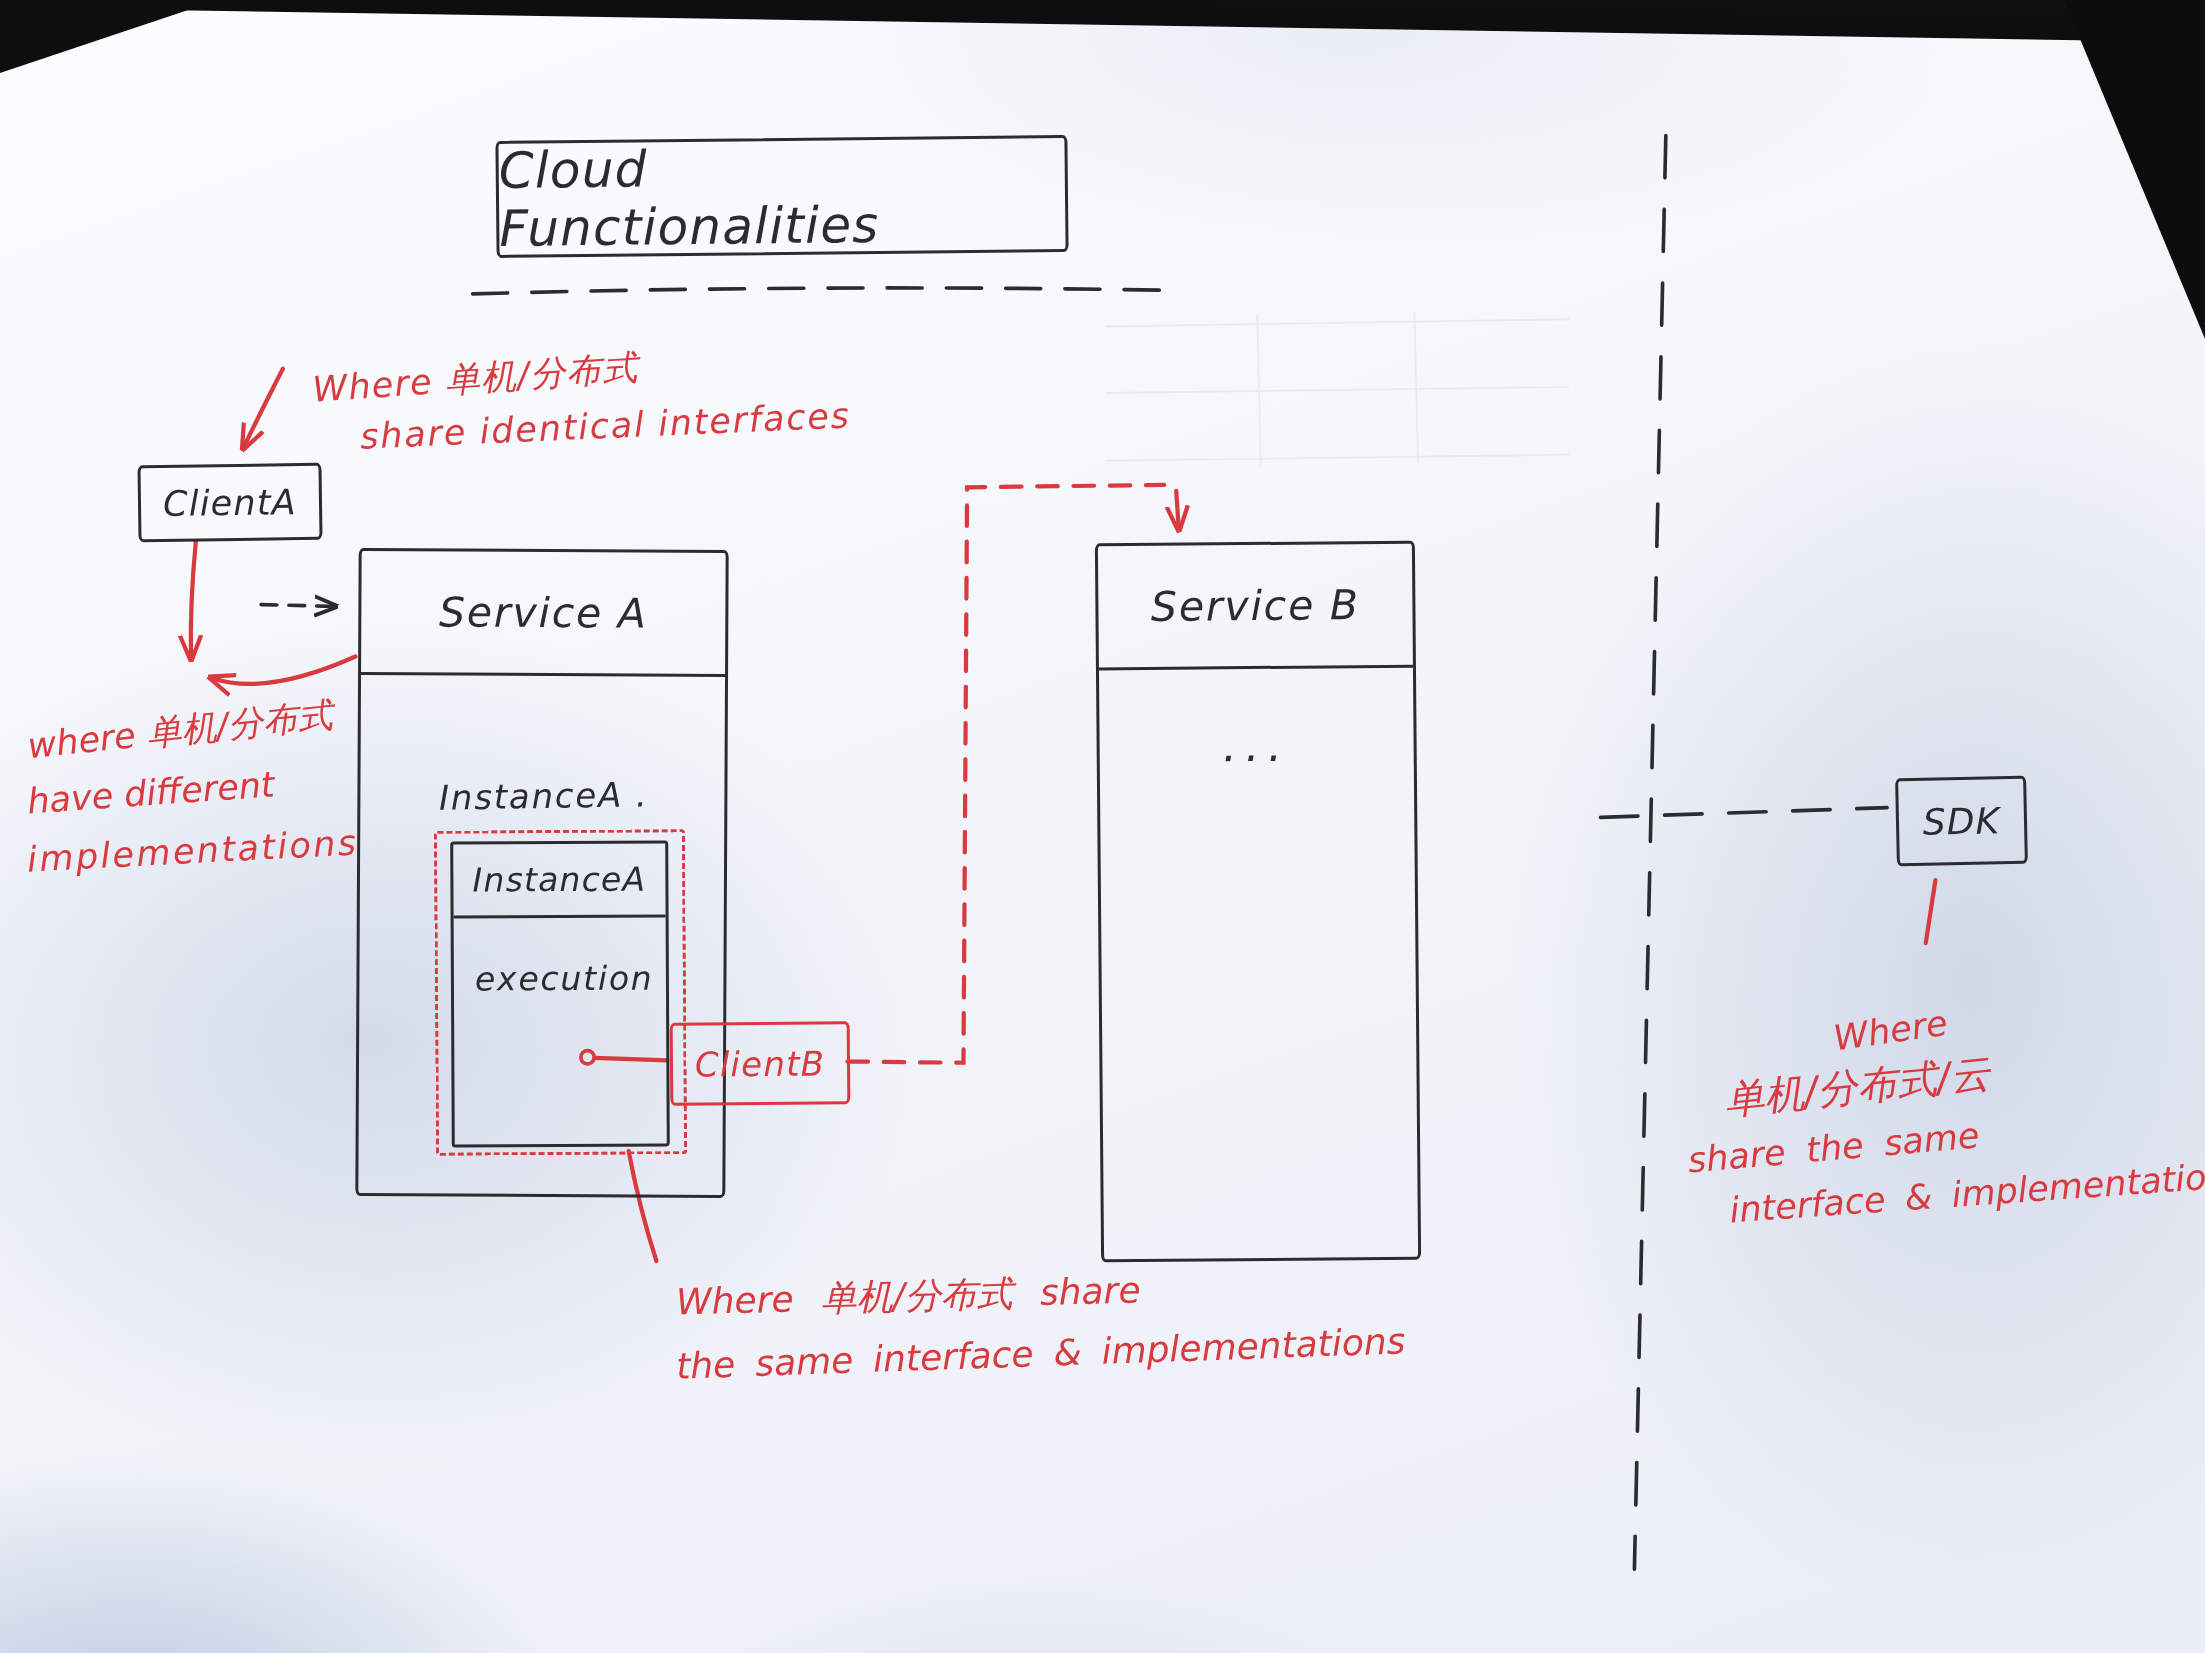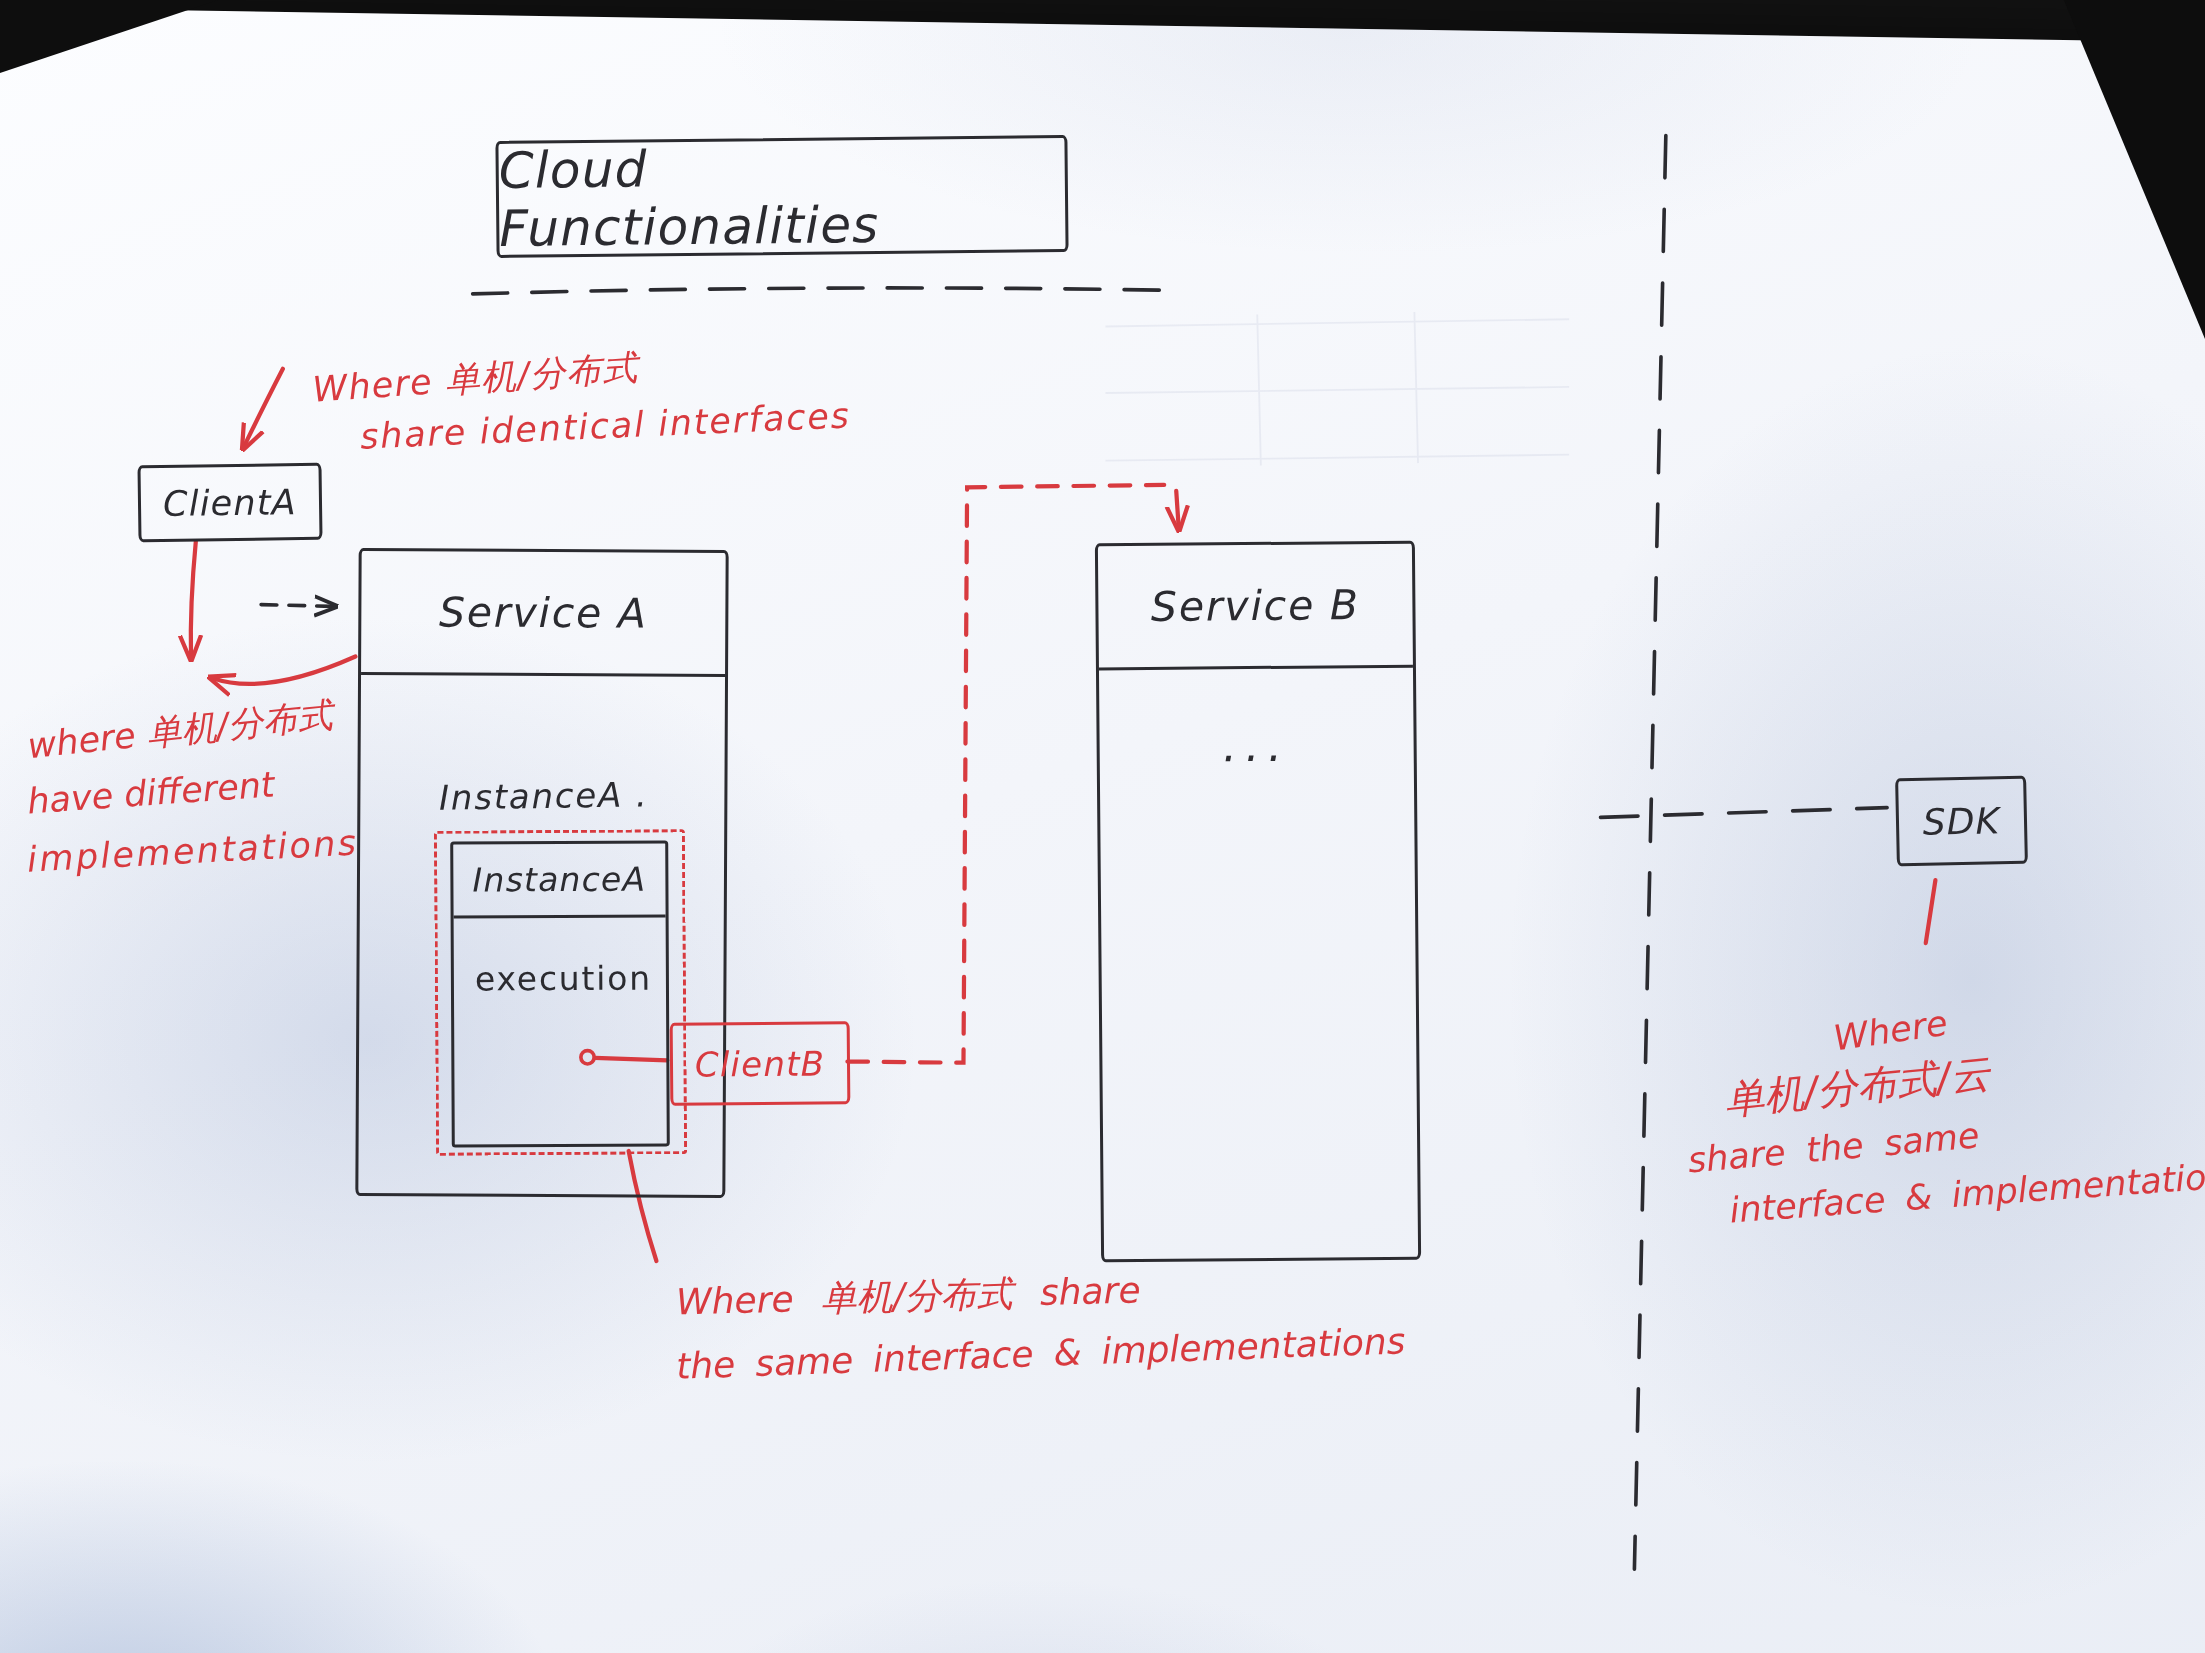--- a/index.html
+++ b/index.html
@@ -67,21 +67,21 @@
   .sched-exec{
     position:absolute;left:451px;top:841px;width:212px;height:300px;
     border:3px solid #2b2b30;border-radius:3.6px;color:#2b2b30;transform:rotate(-0.3deg);
   }
   .sched-band{
     height:71px;border-bottom:3px solid #2b2b30;
     display:flex;align-items:center;justify-content:center;
     font-size:33px;font-style:italic;letter-spacing:1.2px;
   }
   .exec-label{
-    position:absolute;left:21px;top:115px;font-size:33px;letter-spacing:1.8px;
+    position:absolute;left:21px;top:115px;font-size:33px;font-style:italic;letter-spacing:1.8px;
   }
 
   .client-b{left:670px;top:1022px;width:174px;height:77px;font-size:34px;border-width:3.6px;transform:rotate(-0.5deg);}
 
   .sdk-box{left:1896px;top:777px;width:125px;height:82px;font-size:36px;transform:rotate(-1.2deg);}
 
   .ann{position:absolute;color:#d83a3f;font-style:italic;}
   .ann .ln{display:block;white-space:nowrap;}
 
   .ann-top{left:312px;top:348px;font-size:35px;}

